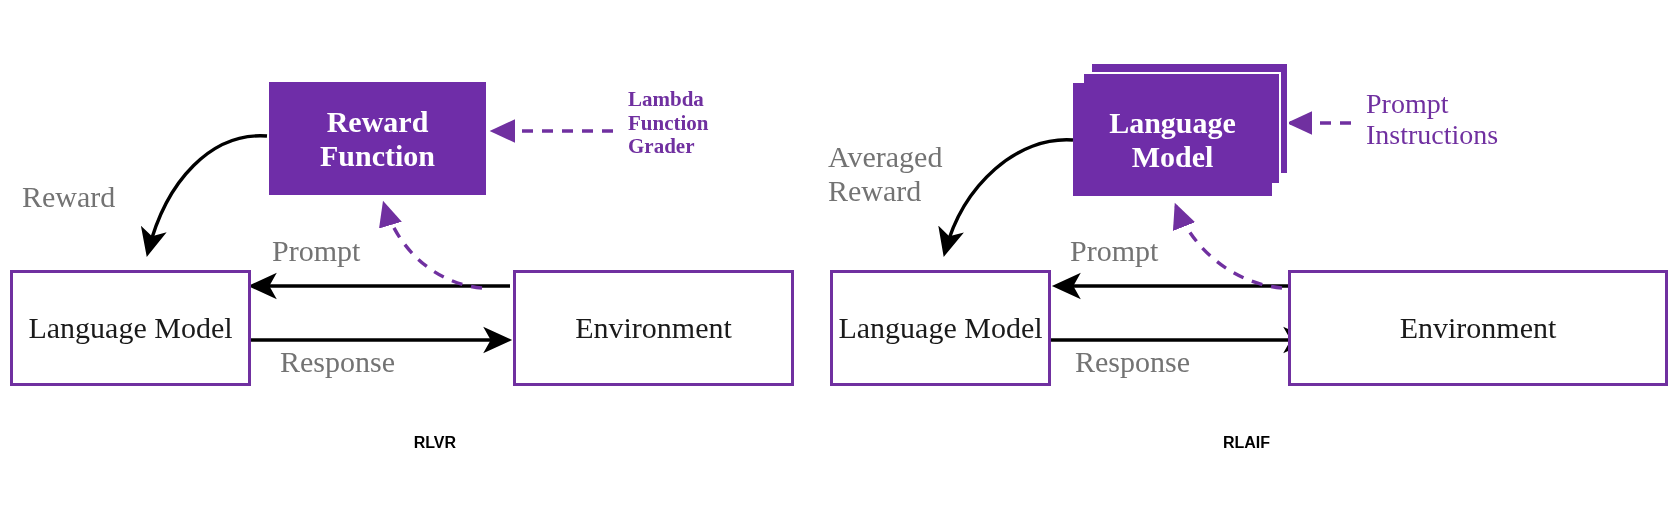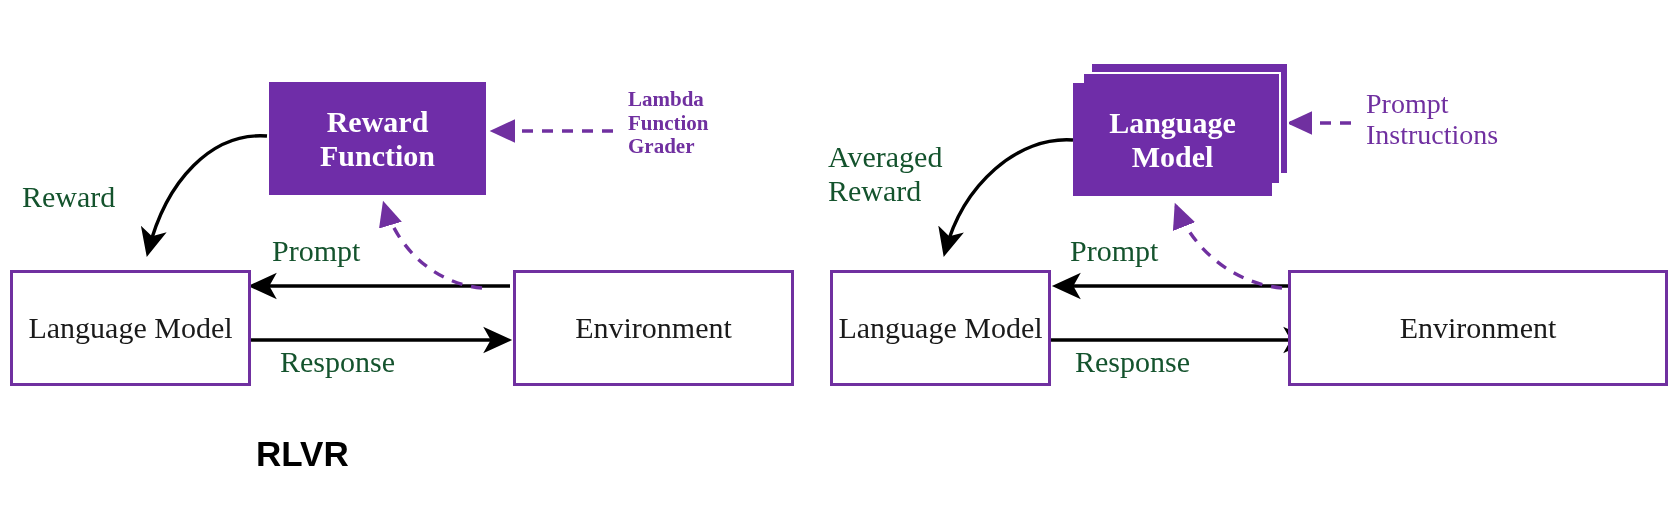--- a/index.html
+++ b/index.html
@@ -21,28 +21,28 @@
 
   .box-filled { background:#6F2DA8; color:#ffffff; font-weight:bold;
                 font-size:30px; }
 
   
   .stack-layer { position:absolute; background:#6F2DA8;
                  border:2px solid #ffffff; box-sizing:border-box; }
 
   
   .lbl { position:absolute; line-height:1.12; white-space:pre-line; }
-  .lbl-gray { color:#14532d; font-size:30px; }
+  .lbl-gray { color:#737373; font-size:30px; }
   .lbl-purple-bold { color:#7030A0; font-size:21px; font-weight:bold;
                      text-align:left; }
   .lbl-purple { color:#7030A0; font-size:28px; text-align:left; }
 
   .caption { position:absolute; font-family:"Liberation Sans", sans-serif;
-             font-weight:bold; font-size:35px; color:#000;
-             text-align:left; }
+             font-weight:bold; font-size:16px; color:#000;
+             text-align:right; }
 
   svg.arrows { position:absolute; left:0; top:0; width:100%; height:524px;
                overflow:visible; pointer-events:none; }
 </style>
 </head>
 <body>
 
 <div id="canvas">
 
   <div class="panel" id="panel-rlvr">
@@ -126,15 +126,16 @@
     <div class="lbl lbl-gray" style="left:8px; top:140px;">Averaged
 Reward</div>
 
     <div class="lbl lbl-gray" style="left:250px; top:234px;">Prompt</div>
 
     <div class="lbl lbl-gray" style="left:255px; top:345px;">Response</div>
 
     <div class="lbl lbl-purple" style="left:546px; top:88px; width:260px;">Prompt
 Instructions</div>
 
+    <div class="caption" style="left:250px; top:434px; width:200px;">RLAIF</div>
   </div>
 
 </div>
 
 </body></html>

